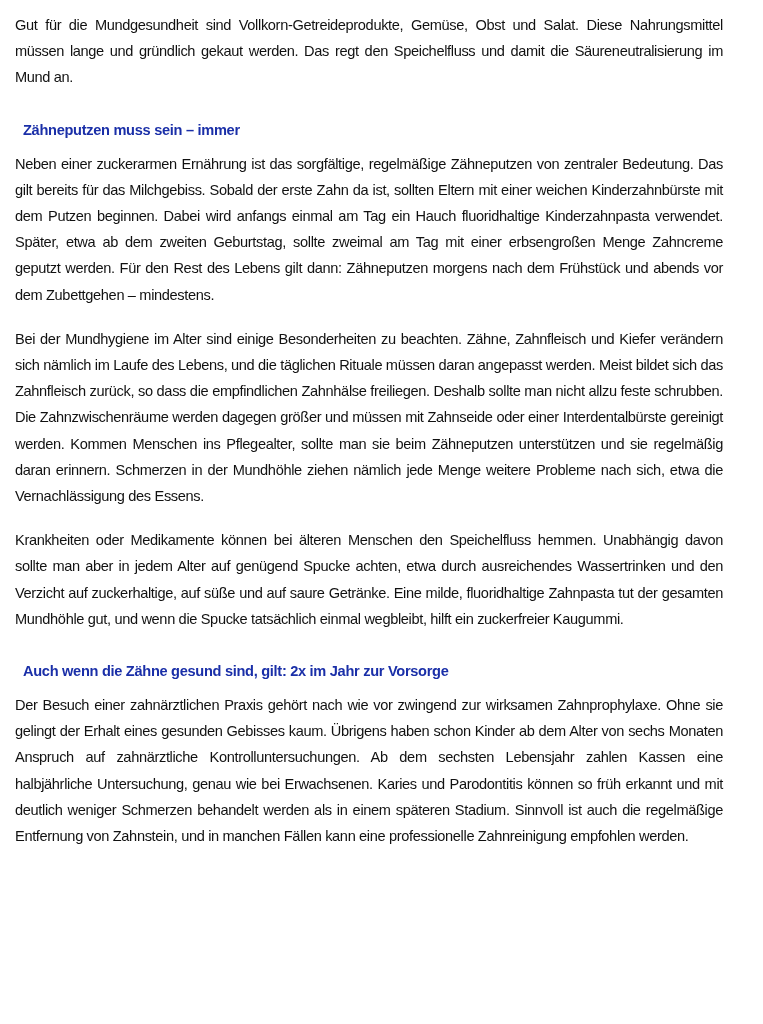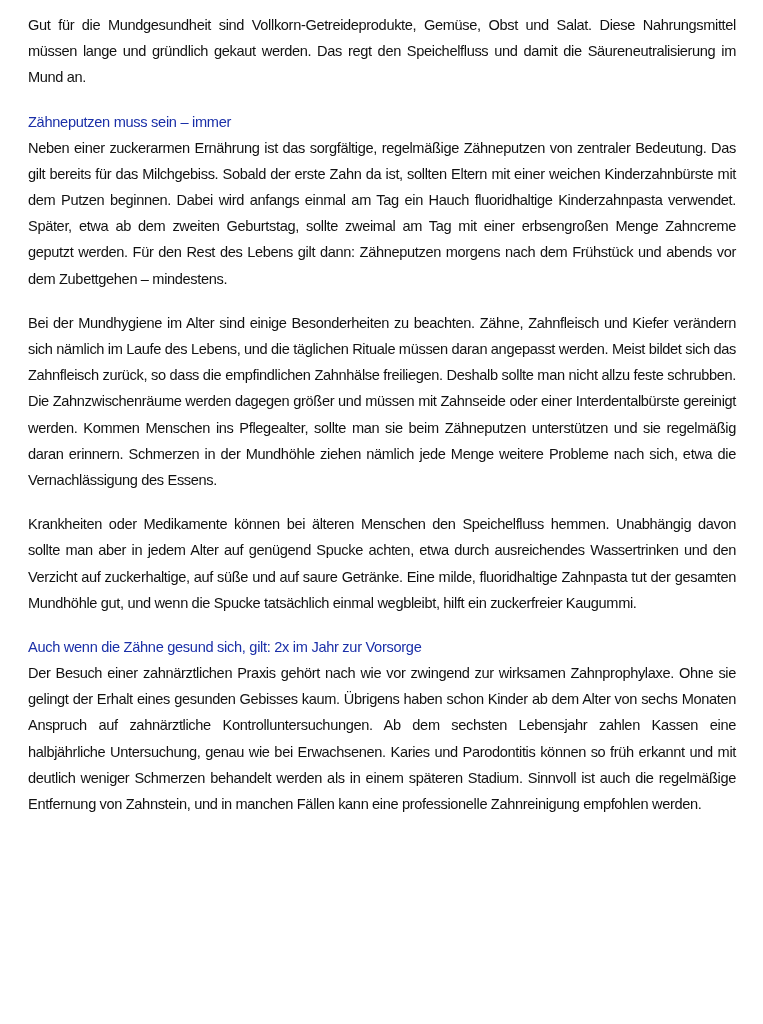--- a/index.html
+++ b/index.html
@@ -1,42 +1,42 @@
 <!DOCTYPE html>
 <html><head>
   <meta charset="utf-8">
   <style>
     html, body { margin: 0; padding: 0; background: #ffffff; }
     body { width: 763px; height: 1024px; overflow: hidden; position: relative; }
     .page {
-      position: absolute; left: 28px; top: 12px; width: 708px;
+      position: absolute; left: 15px; top: 12px; width: 708px;
       font-family: "Liberation Sans", sans-serif;
       font-size: 14.6px; line-height: 26.2px; color: #111111;
       letter-spacing: -0.35px;
     }
     p { margin: 0; text-align: justify; }
     p.last-left { text-align-last: left; }
     .gap { height: 18px; }
     h2 {
-      margin: 0; font-size: 14.6px; font-weight: normal; color: #1a2fa8;
+      margin: 8px; font-size: 14.6px; font-weight: bold; color: #1a2fa8;
       line-height: 26px; letter-spacing: -0.3px;
     }
   </style>
 </head>
 <body>
 
 <div class="page">
   <p class="last-left">Gut für die Mundgesundheit sind Vollkorn-Getreideprodukte, Gemüse, Obst und Salat. Diese Nahrungsmittel müssen lange und gründlich gekaut werden. Das regt den Speichelfluss und damit die Säureneutralisierung im Mund an.</p>
   <div class="gap"></div>
 
   <h2>Zähneputzen muss sein – immer</h2>
   <p class="last-left">Neben einer zuckerarmen Ernährung ist das sorgfältige, regelmäßige Zähneputzen von zentraler Bedeutung. Das gilt bereits für das Milchgebiss. Sobald der erste Zahn da ist, sollten Eltern mit einer weichen Kinderzahnbürste mit dem Putzen beginnen. Dabei wird anfangs einmal am Tag ein Hauch fluoridhaltige Kinderzahnpasta verwendet. Später, etwa ab dem zweiten Geburtstag, sollte zweimal am Tag mit einer erbsengroßen Menge Zahncreme geputzt werden. Für den Rest des Lebens gilt dann: Zähneputzen morgens nach dem Frühstück und abends vor dem Zubettgehen – mindestens.</p>
   <div class="gap"></div>
   <p class="last-left">Bei der Mundhygiene im Alter sind einige Besonderheiten zu beachten. Zähne, Zahnfleisch und Kiefer verändern sich nämlich im Laufe des Lebens, und die täglichen Rituale müssen daran angepasst werden. Meist bildet sich das Zahnfleisch zurück, so dass die empfindlichen Zahnhälse freiliegen. Deshalb sollte man nicht allzu feste schrubben. Die Zahnzwischenräume werden dagegen größer und müssen mit Zahnseide oder einer Interdentalbürste gereinigt werden. Kommen Menschen ins Pflegealter, sollte man sie beim Zähneputzen unterstützen und sie regelmäßig daran erinnern. Schmerzen in der Mundhöhle ziehen nämlich jede Menge weitere Probleme nach sich, etwa die Vernachlässigung des Essens.</p>
   <div class="gap"></div>
   <p class="last-left">Krankheiten oder Medikamente können bei älteren Menschen den Speichelfluss hemmen. Unabhängig davon sollte man aber in jedem Alter auf genügend Spucke achten, etwa durch ausreichendes Wassertrinken und den Verzicht auf zuckerhaltige, auf süße und auf saure Getränke. Eine milde, fluoridhaltige Zahnpasta tut der gesamten Mundhöhle gut, und wenn die Spucke tatsächlich einmal wegbleibt, hilft ein zuckerfreier Kaugummi.</p>
   <div class="gap"></div>
 
-  <h2>Auch wenn die Zähne gesund sich, gilt: 2x im Jahr zur Vorsorge</h2>
+  <h2>Auch wenn die Zähne gesund sind, gilt: 2x im Jahr zur Vorsorge</h2>
   <p class="last-left">Der Besuch einer zahnärztlichen Praxis gehört nach wie vor zwingend zur wirksamen Zahnprophylaxe. Ohne sie gelingt der Erhalt eines gesunden Gebisses kaum. Übrigens haben schon Kinder ab dem Alter von sechs Monaten Anspruch auf zahnärztliche Kontrolluntersuchungen. Ab dem sechsten Lebensjahr zahlen Kassen eine halbjährliche Untersuchung, genau wie bei Erwachsenen. Karies und Parodontitis können so früh erkannt und mit deutlich weniger Schmerzen behandelt werden als in einem späteren Stadium. Sinnvoll ist auch die regelmäßige Entfernung von Zahnstein, und in manchen Fällen kann eine professionelle Zahnreinigung empfohlen werden.</p>
   <div class="gap"></div>
 
 </div>
 
 </body></html>

